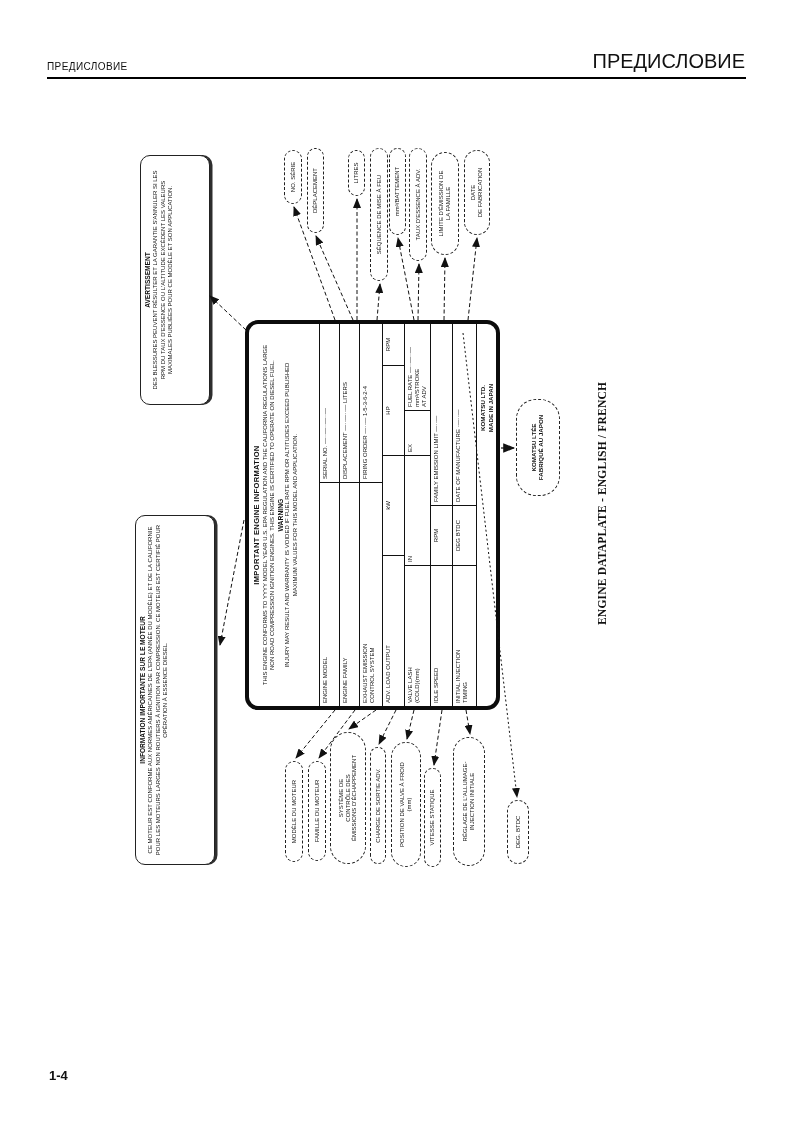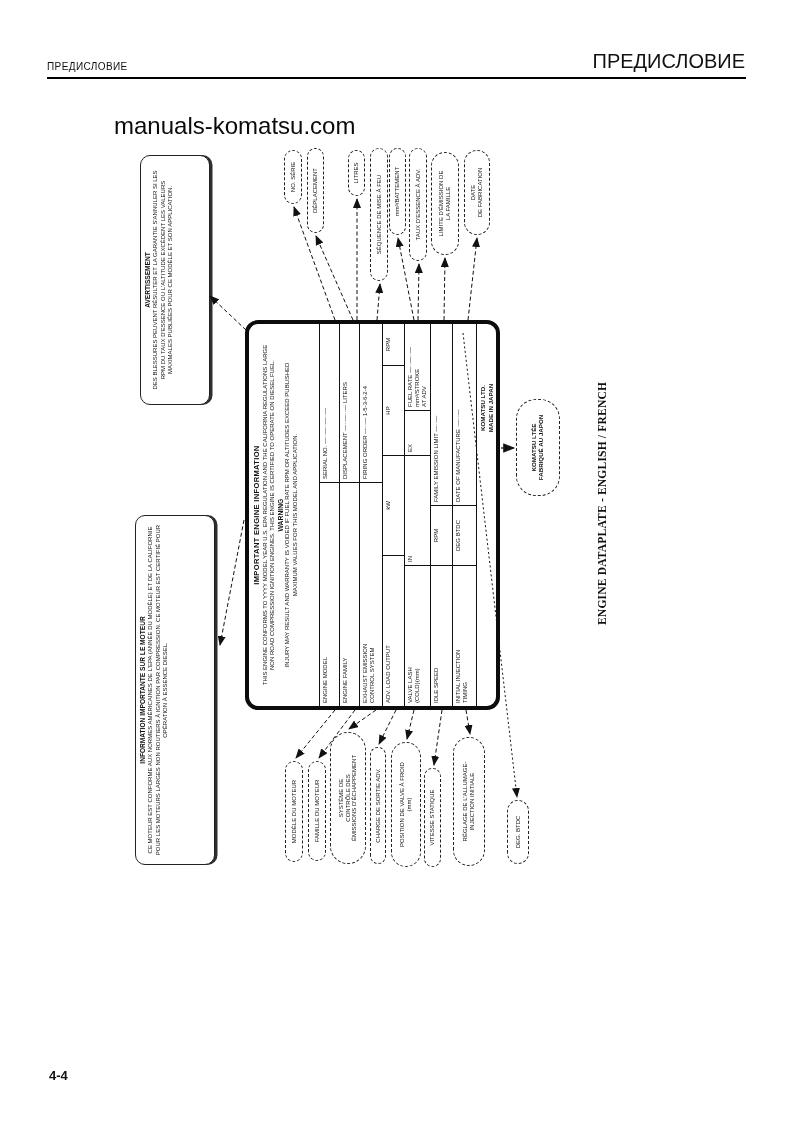--- a/index.html
+++ b/index.html
@@ -52,22 +52,21 @@
   .lead-solid{stroke:#111;stroke-width:1.2;fill:none;}
 </style>
 </head>
 <body>
 
 <div id="page">
 
   <div class="hdr-left">ПРЕДИСЛОВИЕ</div>
   <div class="hdr-right">ПРЕДИСЛОВИЕ</div>
   <div class="hdr-rule"></div>
-  <div class="watermark">manuals-komatsu.com</div>
-  <div class="pageno">4-4</div>
+  <div class="pageno">1-4</div>
 
   <div class="diagram">
 
     <div class="note-box" style="left:3px;top:5px;width:350px;height:80px;">
       <div class="note-title">INFORMATION IMPORTANTE SUR LE MOTEUR</div>
       <div class="note-body">CE MOTEUR EST CONFORME AUX NORMES AMÉRICAINES DE L'EPA (ANNÉE DU MODÈLE) ET DE LA CALIFORNIE POUR LES MOTEURS LARGES NON ROUTIERS À IGNITION PAR COMPRESSION. CE MOTEUR EST CERTIFIÉ POUR OPÉRATION À ESSENCE DIESEL.</div>
     </div>
 
     <div class="note-box" style="left:463px;top:10px;width:250px;height:70px;">
       <div class="note-title">AVERTISSEMENT</div>

